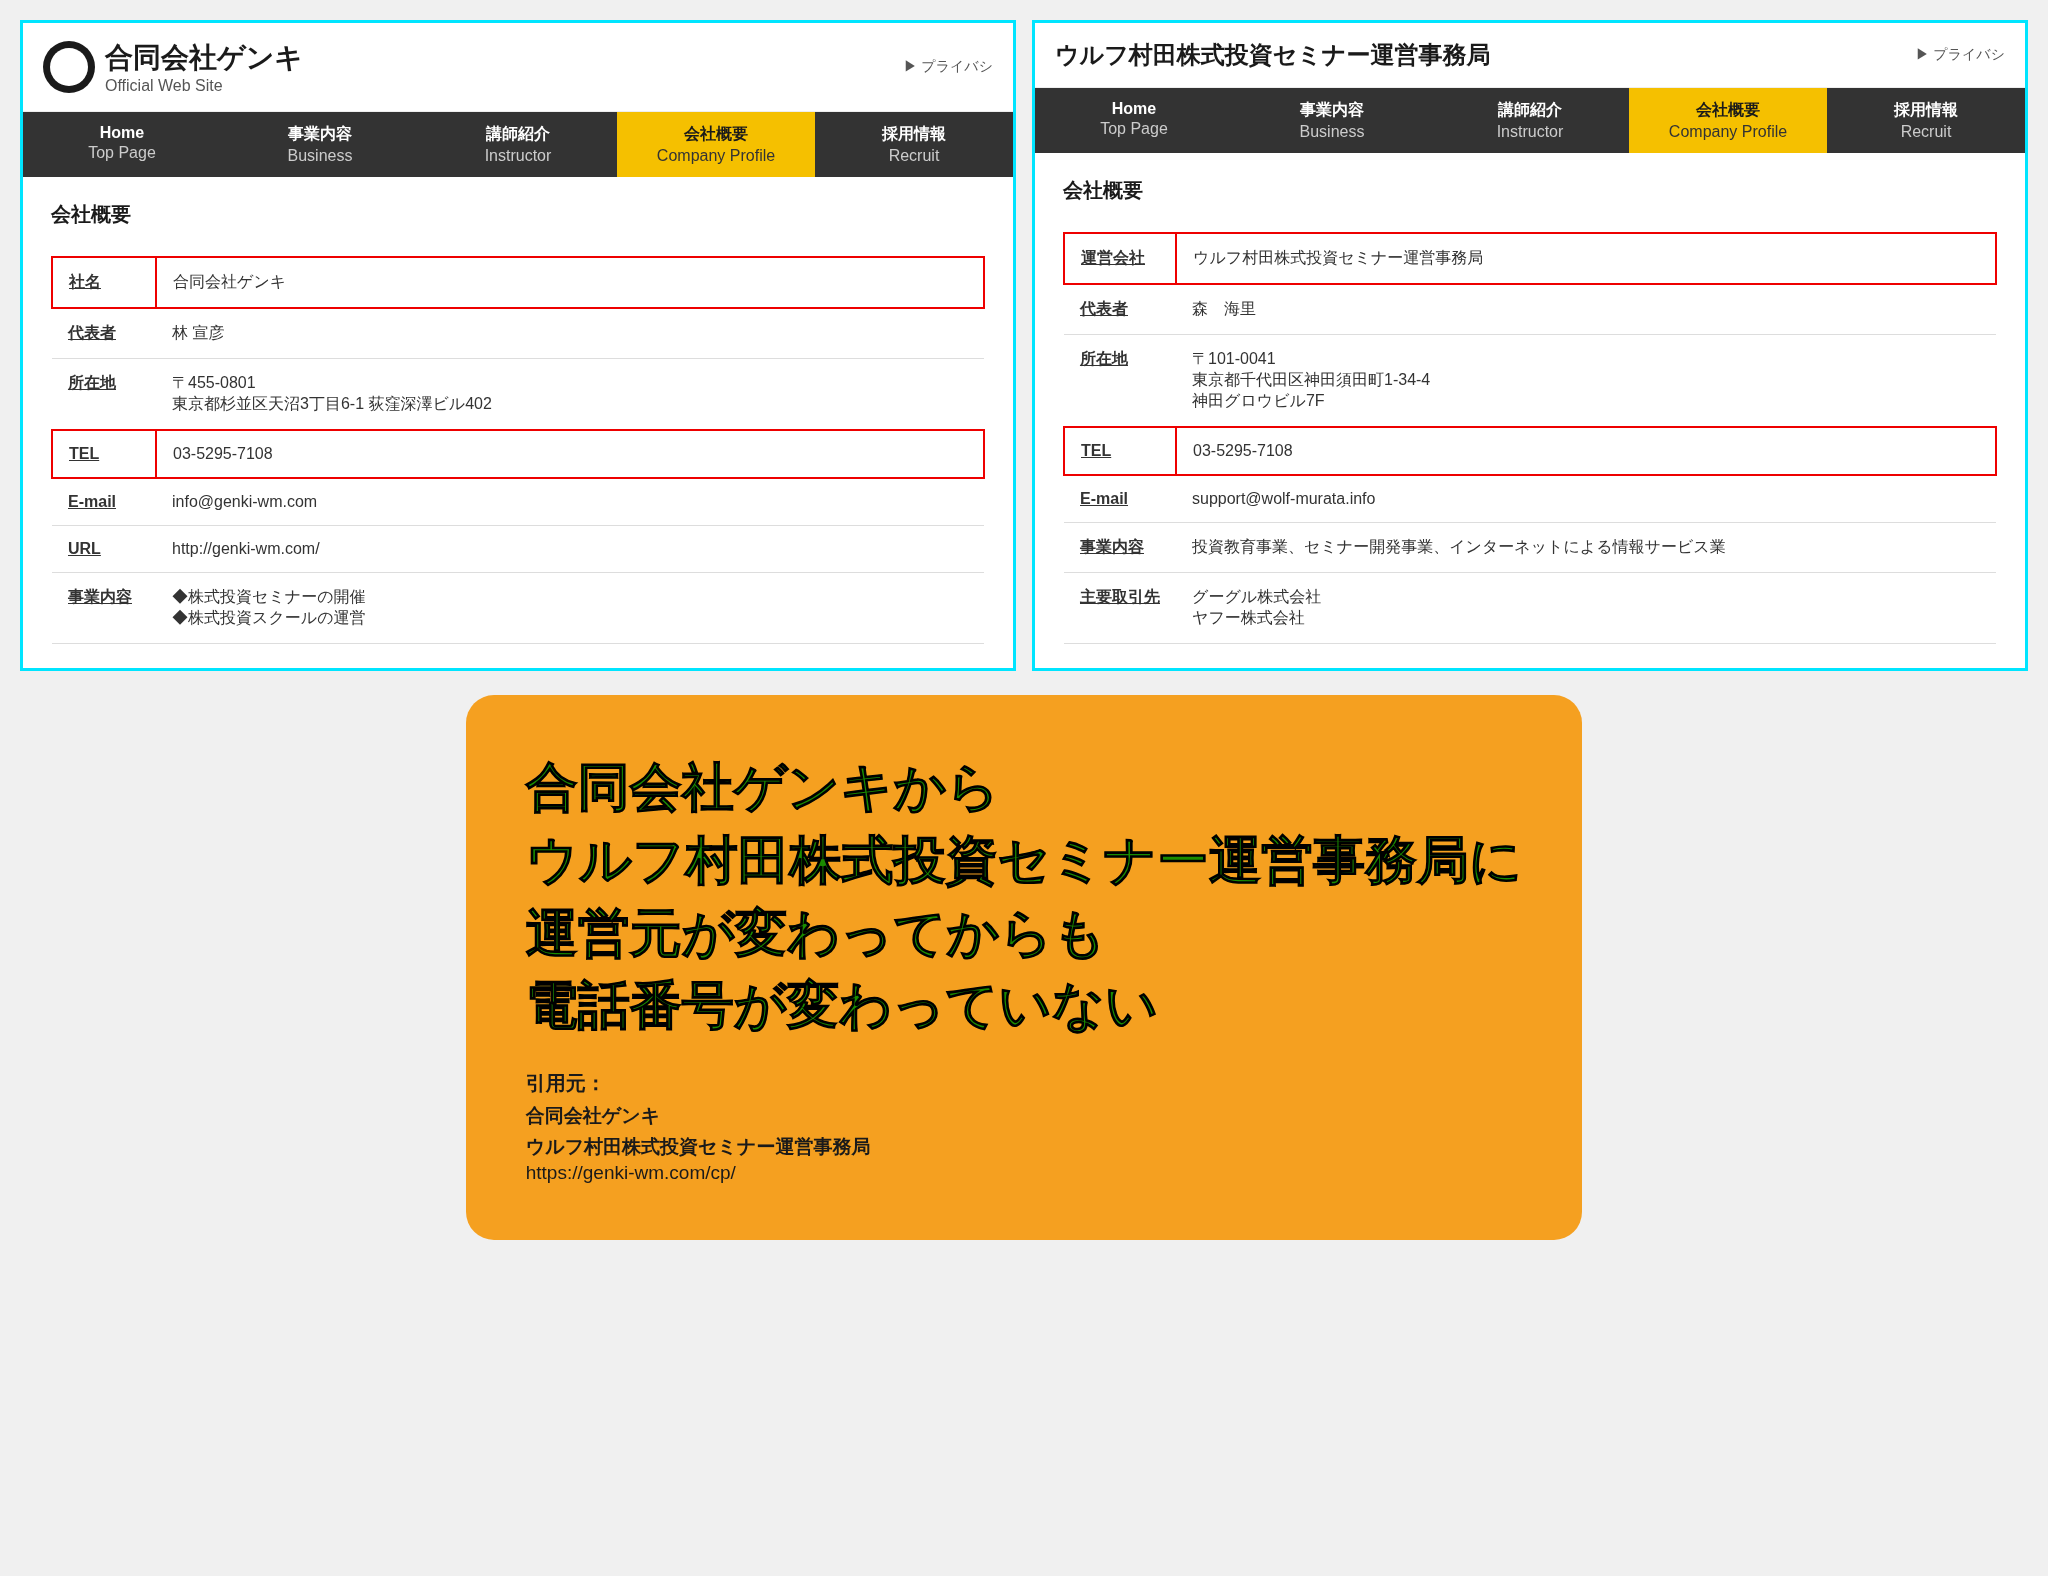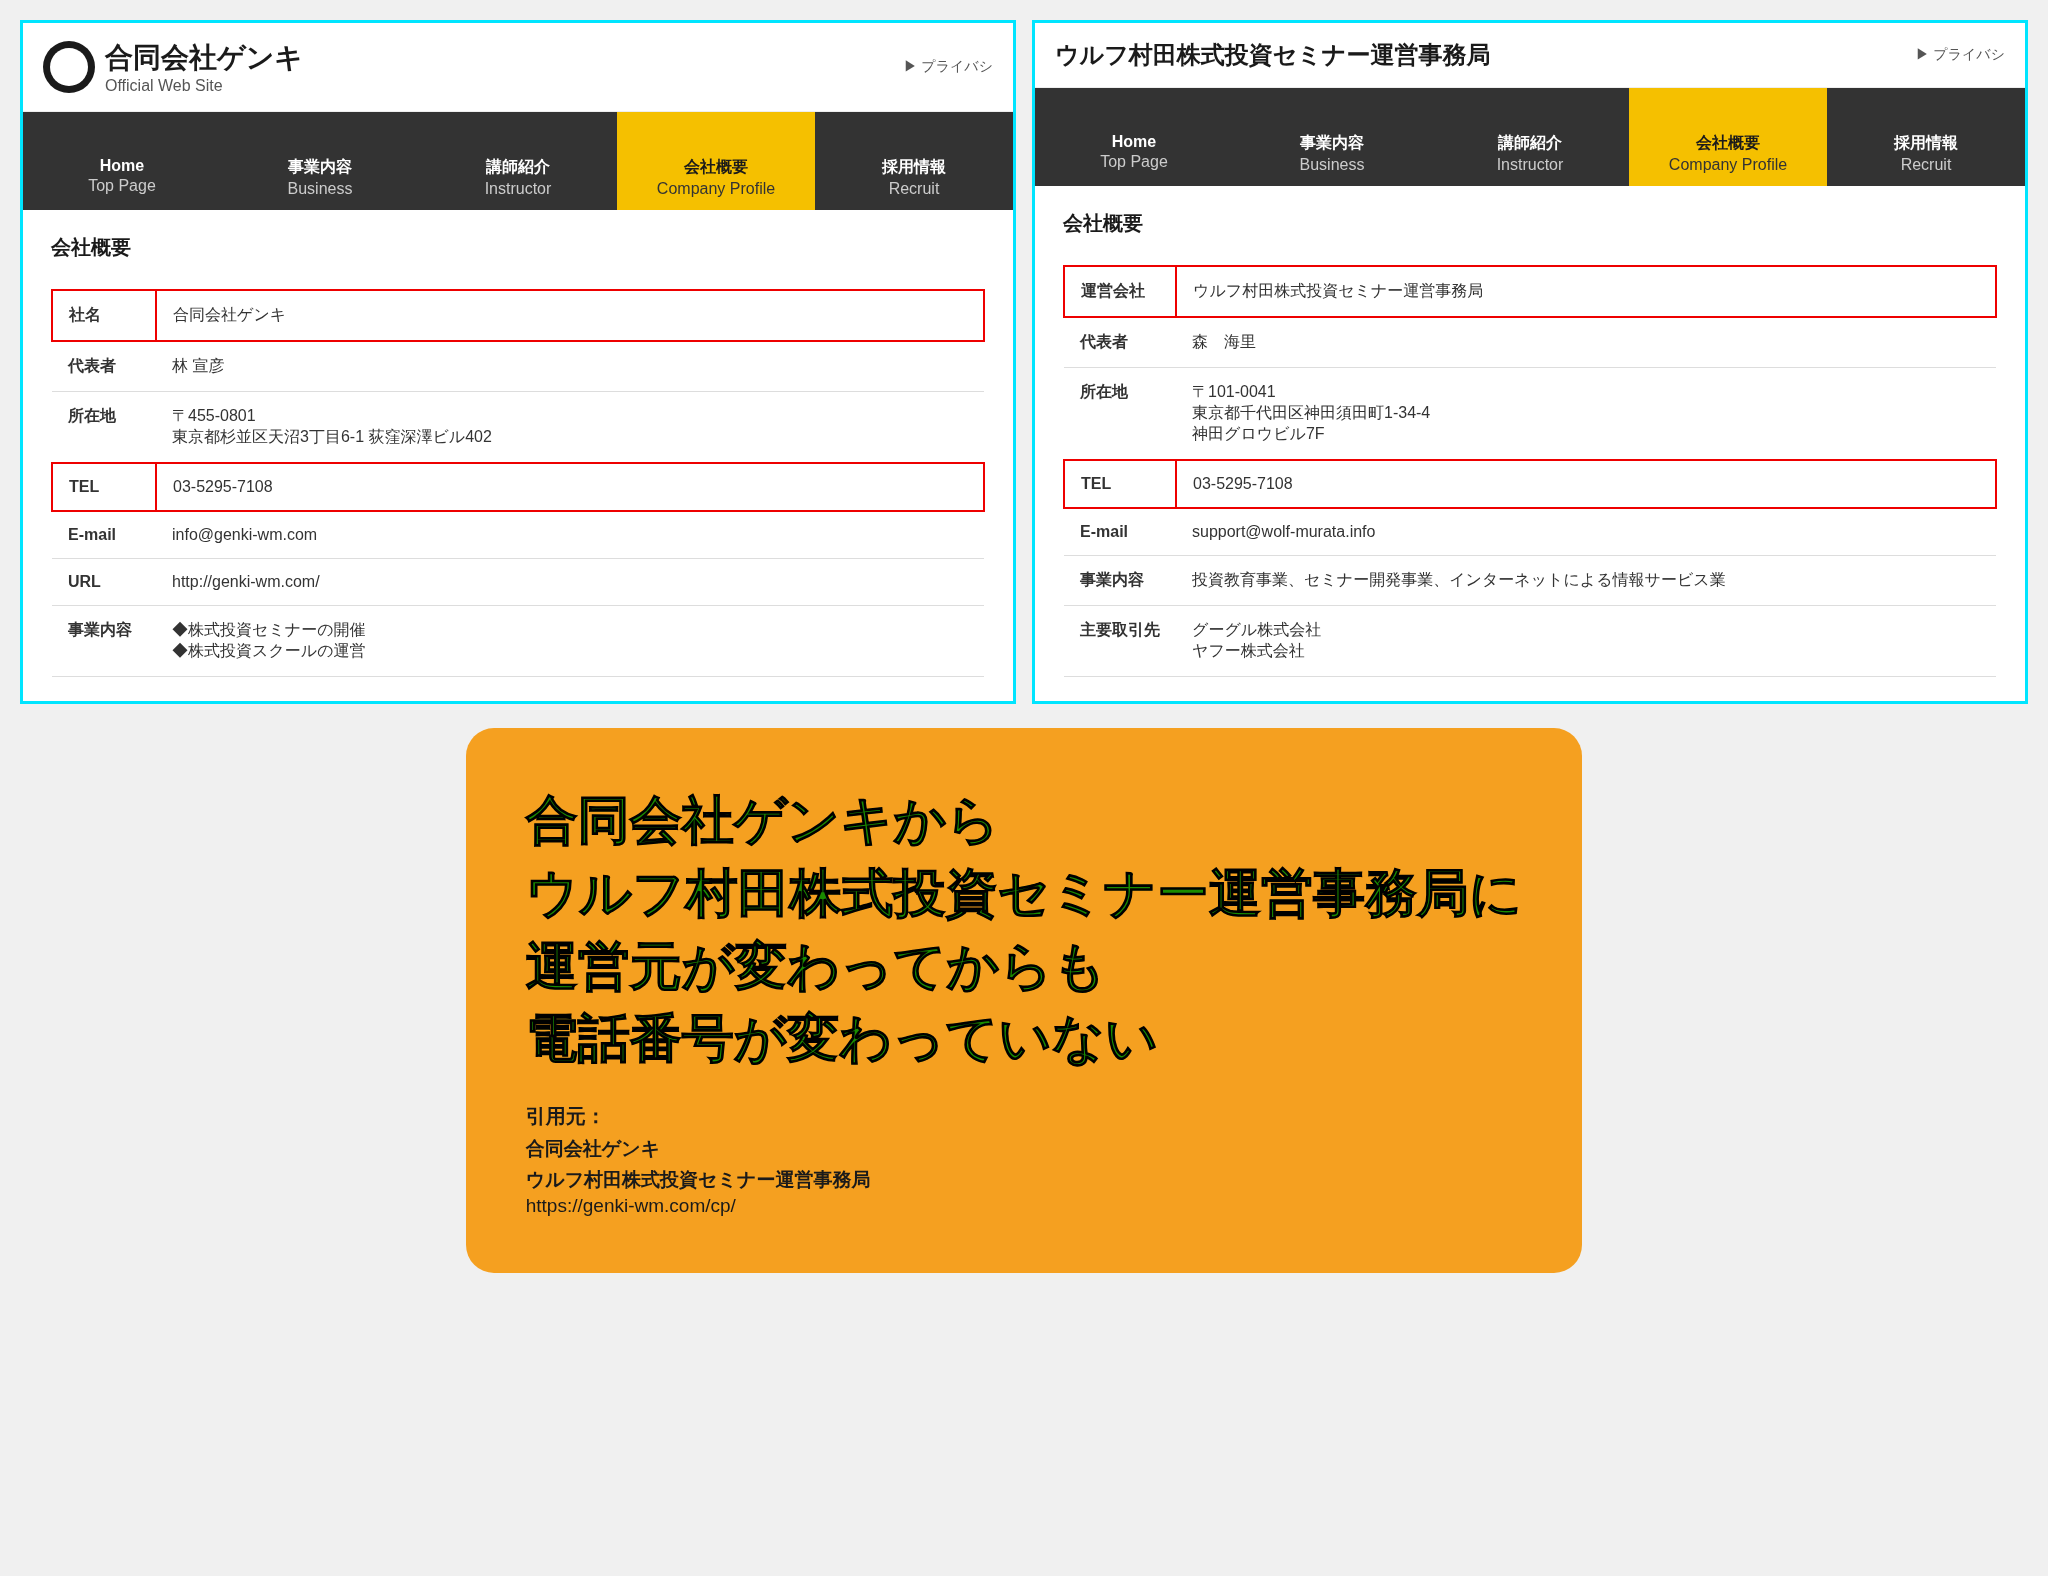--- a/index.html
+++ b/index.html
@@ -94,21 +94,20 @@
     }
 
     .nav-item.active {
       background: #f5c000;
     }
 
     .nav-item .nav-main {
       font-size: 16px;
       font-weight: bold;
       color: #fff;
-      margin-top: 33px;
     }
 
     .nav-item.active .nav-main {
       color: #1a1a1a;
     }
 
     .nav-item .nav-sub {
       font-size: 16px;
       color: #ccc;
     }
@@ -144,20 +143,21 @@
       padding: 14px 16px;
       font-size: 16px;
       vertical-align: top;
     }
 
     .td-label {
       width: 104px;
       font-weight: bold;
       color: #333;
       white-space: nowrap;
+      text-decoration: underline;
     }
 
     .td-value {
       color: #333;
     }
 
     
     .highlight-row td {
       border: 2.5px solid #e00;
     }

